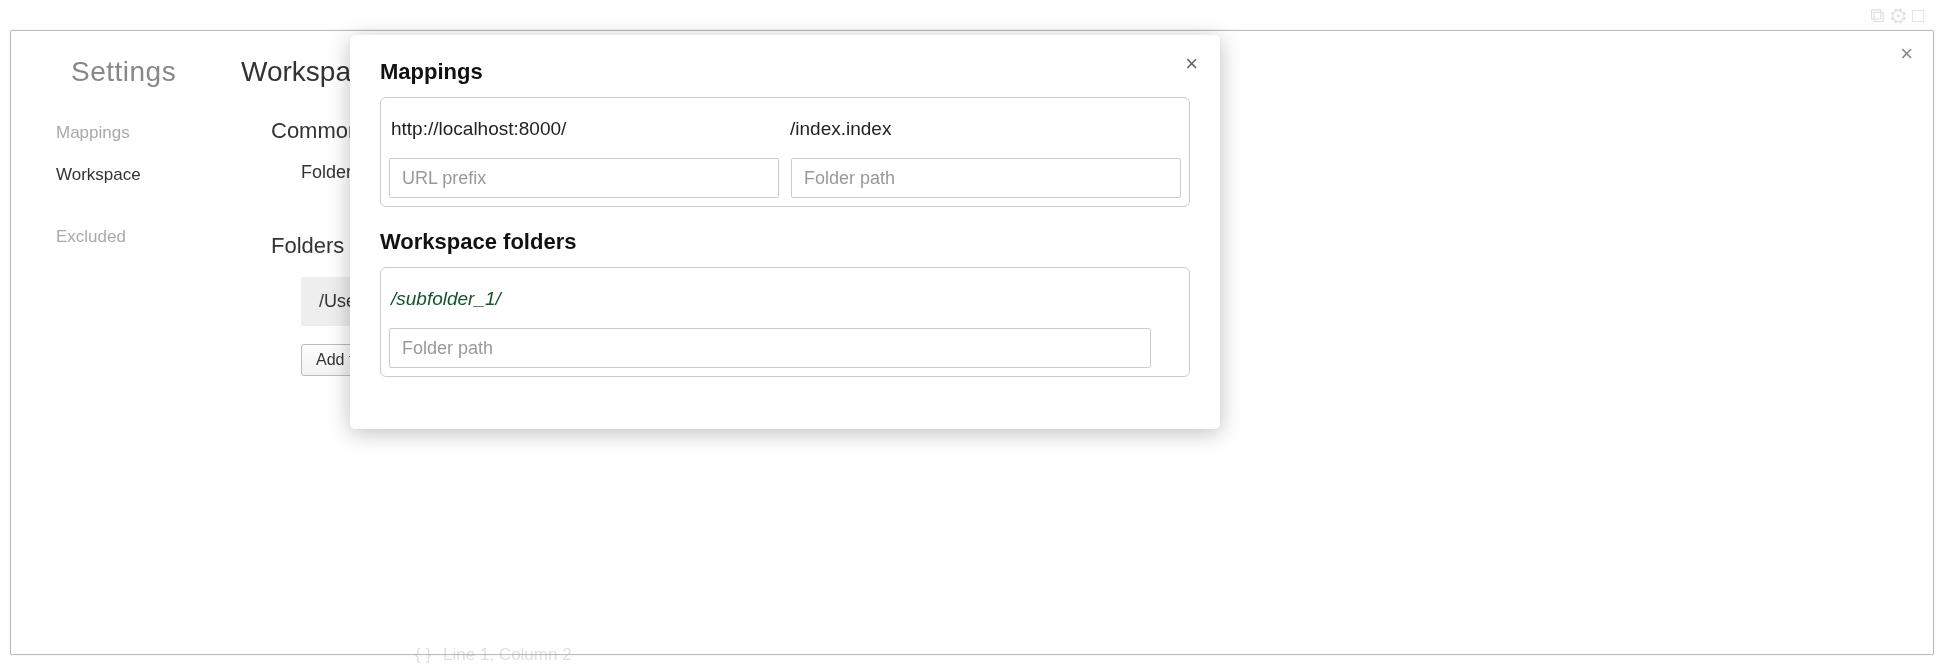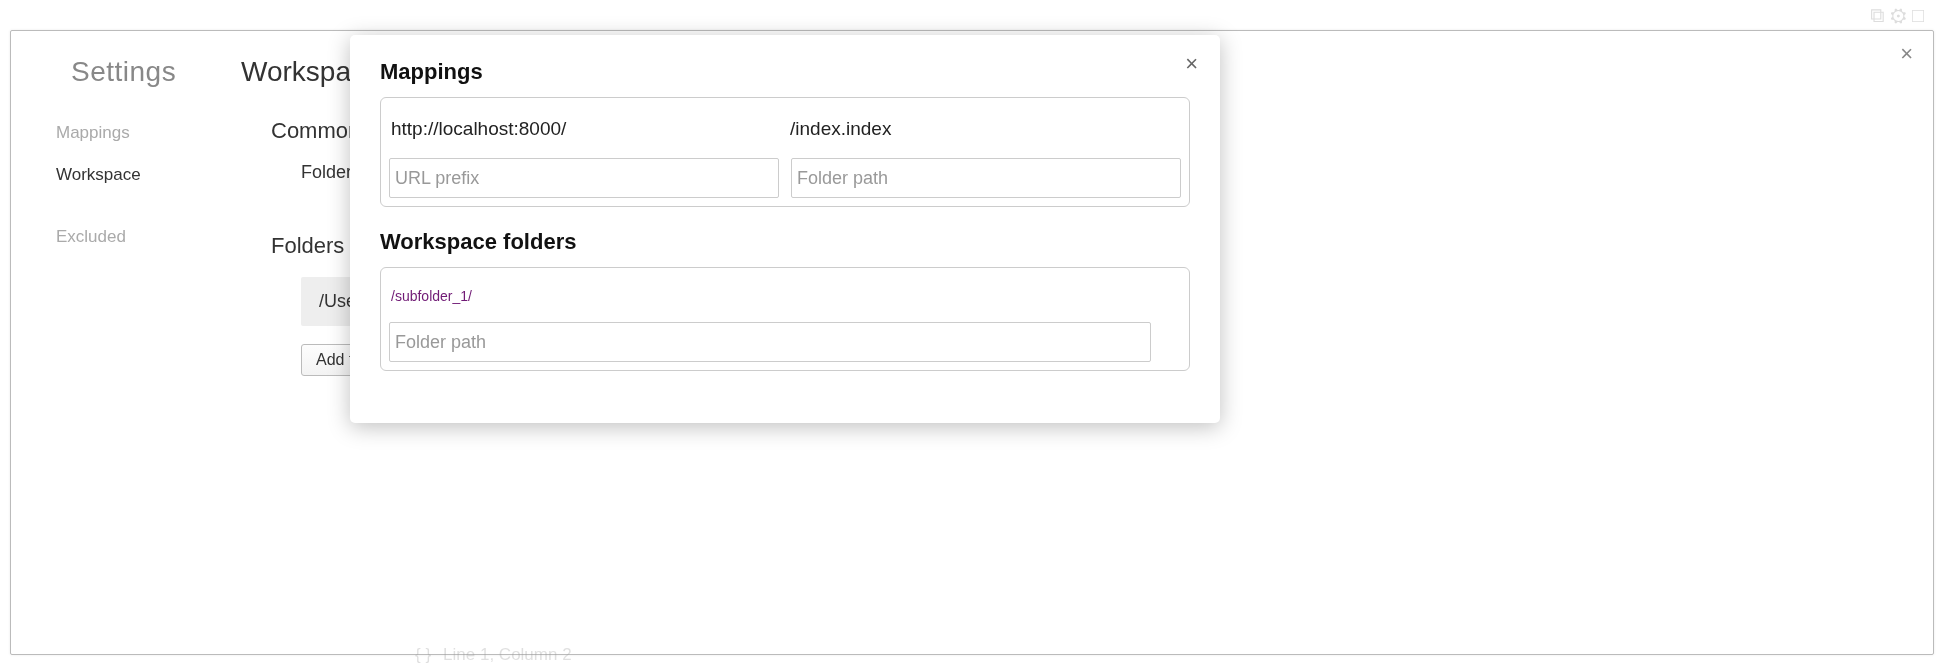--- a/index.html
+++ b/index.html
@@ -194,31 +194,32 @@
       flex: 1;
     }
     .input-row {
       display: flex;
       gap: 12px;
     }
     .text-input {
       flex: 1;
       height: 40px;
       font-size: 18px;
-      padding: 0 5px;
+      padding: 0 12px;
       border: 1px solid #ccc;
       border-radius: 2px;
       color: #333;
       background: #fff;
     }
     .text-input::placeholder { color: #999; }
     .excluded-row {
       padding: 12px 2px 18px 2px;
-      font-size: 14px;
-      color: #701a75;
+      font-size: 19px;
+      color: #14532d;
+      font-style: italic;
     }
   </style>
 </head>
 <body>
 
 <div class="bg-tabs"></div>
 <div class="bg-right-icons">⧉ ⚙ □</div>
 
 <div class="settings-panel">
 

